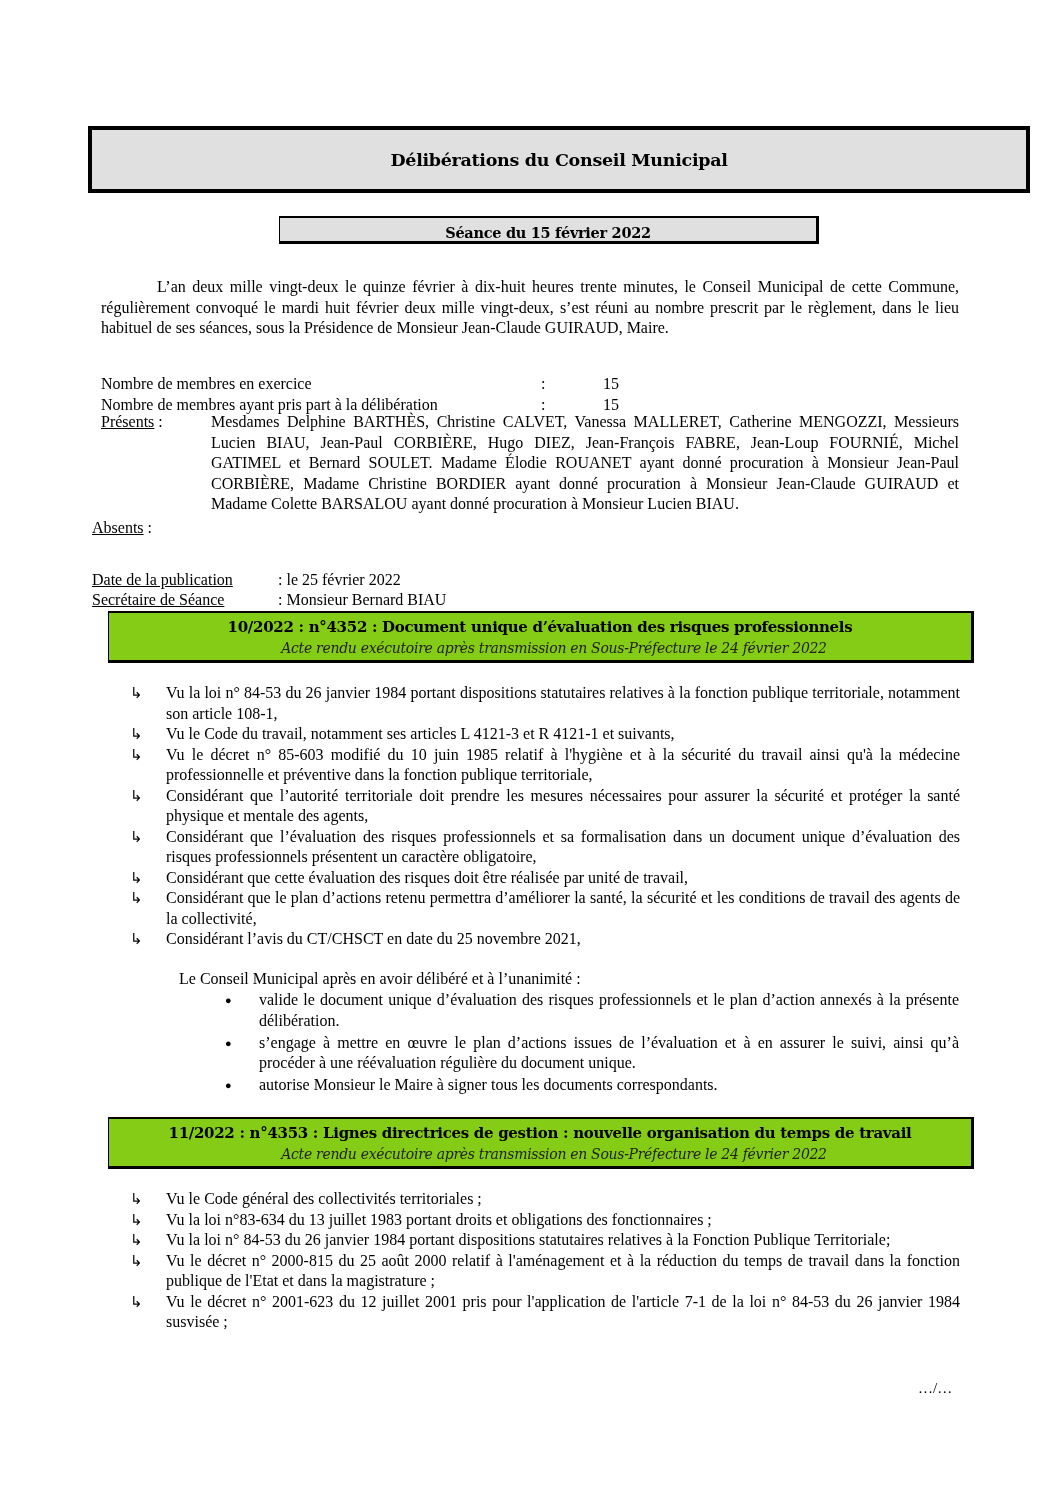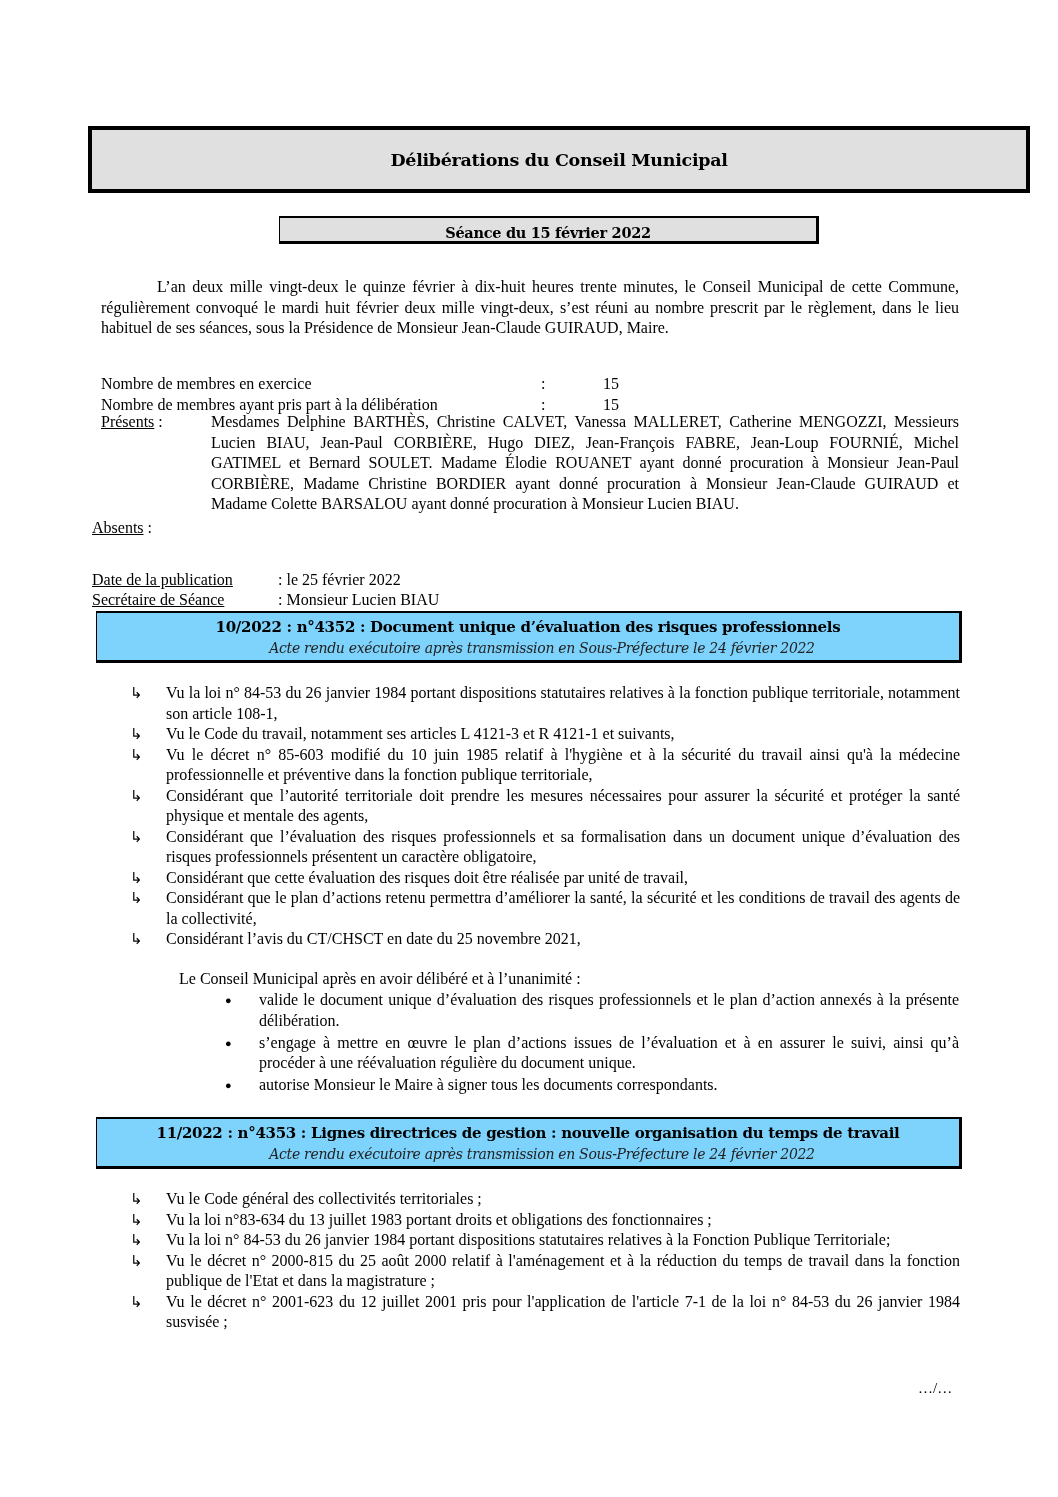--- a/index.html
+++ b/index.html
@@ -44,23 +44,23 @@
   .presents { left: 101px; top: 412px; width: 858px; display: flex; }
   .presents .lbl { width: 78px; flex-shrink: 0; white-space: nowrap; }
   .presents .body { flex: 1; text-align: justify; margin-left: 32px; }
   u { text-decoration: underline; }
 
   .meta { left: 92px; width: 500px; display: flex; }
   .meta .lbl { width: 186px; }
 
   
   .sec-box {
-    position: absolute; left: 96px; width: 866px; height: 52px; box-sizing: border-box;
+    position: absolute; left: 108px; width: 866px; height: 52px; box-sizing: border-box;
     border: 1px solid #000; border-top-width: 2px; border-right-width: 3px; border-bottom-width: 3px;
-    background: #7dd3fc; display: flex; flex-direction: column; align-items: center; justify-content: center;
+    background: #84cc16; display: flex; flex-direction: column; align-items: center; justify-content: center;
     font-family: "DejaVu Serif", serif;
   }
   .sec-box .t { font-weight: bold; font-size: 15px; line-height: 22px; letter-spacing: -0.3px; }
   .sec-box .s { font-style: italic; font-size: 14px; line-height: 20px; color: #222; letter-spacing: -0.3px; margin-left: 28px; }
 
   .blist { position: absolute; left: 130px; width: 830px; margin: 0; padding: 0; list-style: none; }
   .blist li { display: flex; font-size: 16px; line-height: 20.5px; }
   .blist .arrow { width: 36px; flex-shrink: 0; font-size: 15px; text-align: left; }
   .blist .t { flex: 1; text-align: justify; }
 
@@ -105,21 +105,21 @@
   <div class="txt presents">
     <span class="lbl"><u>Présents</u><span> :</span></span>
     <span class="body">Mesdames Delphine BARTHÈS, Christine CALVET, Vanessa MALLERET, Catherine MENGOZZI, Messieurs Lucien BIAU, Jean-Paul CORBIÈRE, Hugo DIEZ, Jean-François FABRE, Jean-Loup FOURNIÉ, Michel GATIMEL et Bernard SOULET. Madame Élodie ROUANET ayant donné procuration à Monsieur Jean-Paul CORBIÈRE, Madame Christine BORDIER ayant donné procuration à Monsieur Jean-Claude GUIRAUD et Madame Colette BARSALOU ayant donné procuration à Monsieur Lucien BIAU.</span>
   </div>
 
   <div class="txt meta" style="top:518px;">
     <span><u>Absents</u><span> :</span></span>
   </div>
   <div class="txt meta" style="top:544px;margin-top:46px;">
     <span class="lbl"><u>Secrétaire de Séance</u></span>
-    <span>: Monsieur Lucien BIAU</span>
+    <span>: Monsieur Bernard BIAU</span>
   </div>
   <div class="txt meta" style="top:570px;">
     <span class="lbl"><u>Date de la publication</u></span>
     <span>: le 25 février 2022</span>
   </div>
 
   <div class="sec-box" style="top:611px;">
     <div class="t">10/2022 : n°4352 : Document unique d’évaluation des risques professionnels</div>
     <div class="s">Acte rendu exécutoire après transmission en Sous-Préfecture le 24 février 2022</div>
   </div>

